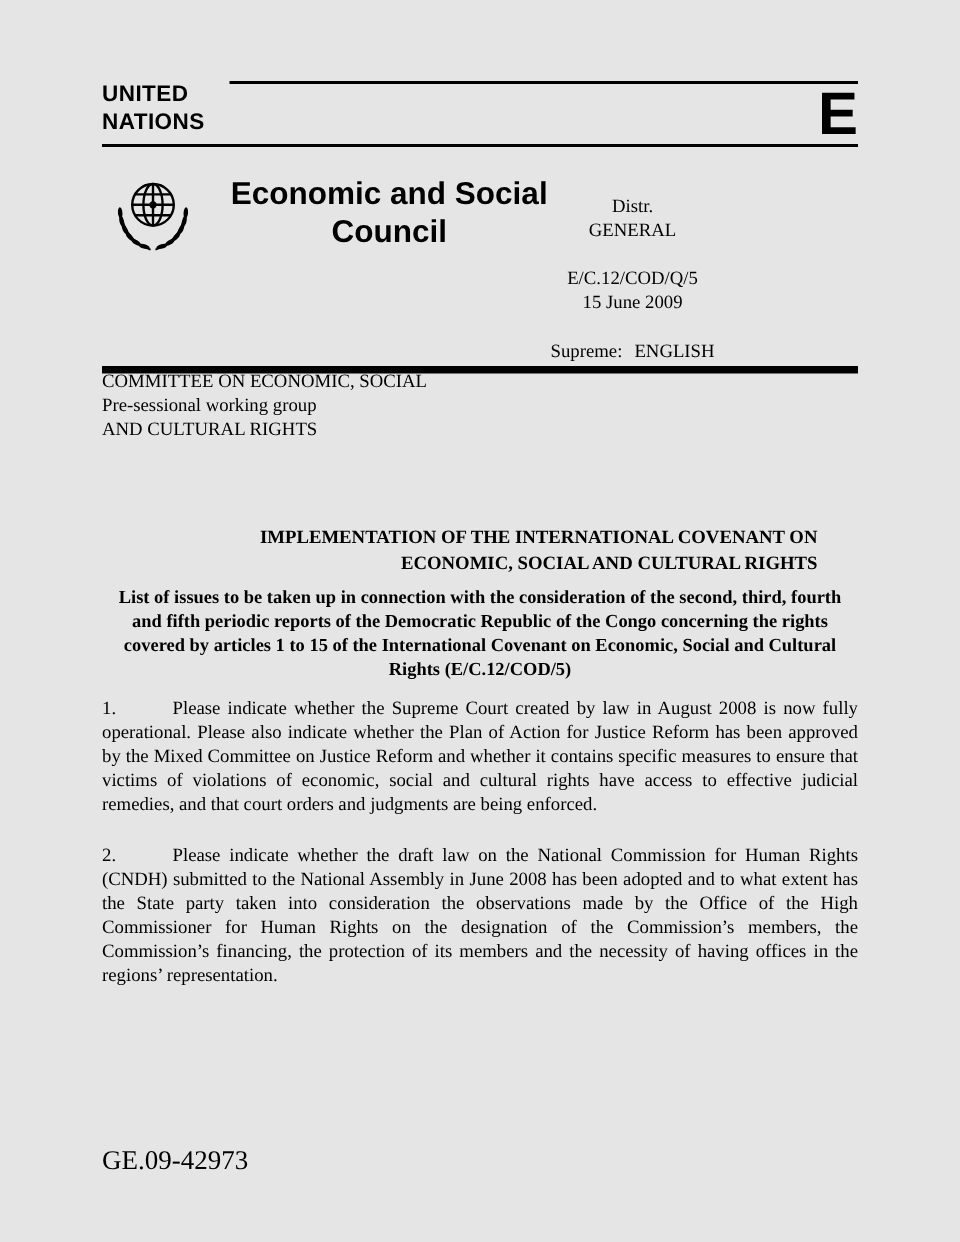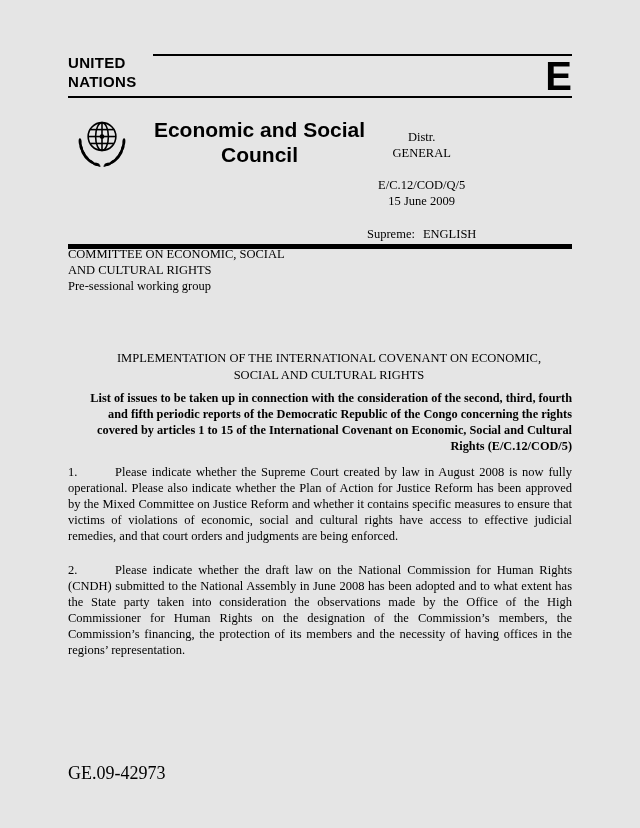--- a/index.html
+++ b/index.html
@@ -35,26 +35,26 @@
   .orig-val { margin-left:8px; }
 
   
   .thick-rule { position:absolute; left:68px; right:68px; top:244px; height:5px; background:#000; }
 
   
   .committee { position:absolute; left:68px; top:246px; font-size:12.5px; line-height:16px; }
 
   
   .doc-title {
-    position:absolute; left:68px; right:50px; top:350px; text-align:center;
-    font-weight:normal; font-size:12.5px; line-height:17px;
+    position:absolute; left:68px; right:50px; top:350px; text-align:right;
+    font-weight:bold; font-size:12.5px; line-height:17px;
   }
   .doc-title .inner { max-width:432px; margin:0 auto; }
   .doc-subtitle {
-    position:absolute; left:68px; right:68px; top:390px; text-align:right;
+    position:absolute; left:68px; right:68px; top:390px; text-align:center;
     font-weight:bold; font-size:12.3px; line-height:16px;
   }
   .section-heading {
     position:absolute; left:68px; right:68px; top:464px; text-align:center;
     font-weight:bold; font-size:12.5px;
   }
   .paragraphs { position:absolute; left:68px; right:68px; top:464px; font-size:12.5px; line-height:16px; text-align:justify; }
   .paragraphs p { margin:0 0 18px 0; }
   .pnum { display:inline-block; width:47px; }
 
@@ -111,22 +111,22 @@
       <div class="grp">
         <span>Supreme:</span><span class="orig-val">ENGLISH</span>
       </div>
     </div>
   </div>
 
   <div class="thick-rule"></div>
 
   <div class="committee">
     <div>COMMITTEE ON ECONOMIC, SOCIAL</div>
+    <div>Pre-sessional working group</div>
     <div>AND CULTURAL RIGHTS</div>
-    <div>Pre-sessional working group</div>
   </div>
 
   <div class="doc-title">
     <div class="inner">IMPLEMENTATION OF THE INTERNATIONAL COVENANT ON ECONOMIC, SOCIAL AND CULTURAL RIGHTS</div>
   </div>
 
   <div class="doc-subtitle">List of issues to be taken up in connection with the consideration of the second, third, fourth and fifth periodic reports of the Democratic Republic of the Congo concerning the rights covered by articles 1 to 15 of the International Covenant on Economic, Social and Cultural Rights (E/C.12/COD/5)</div>
 
 
   <div class="paragraphs">

